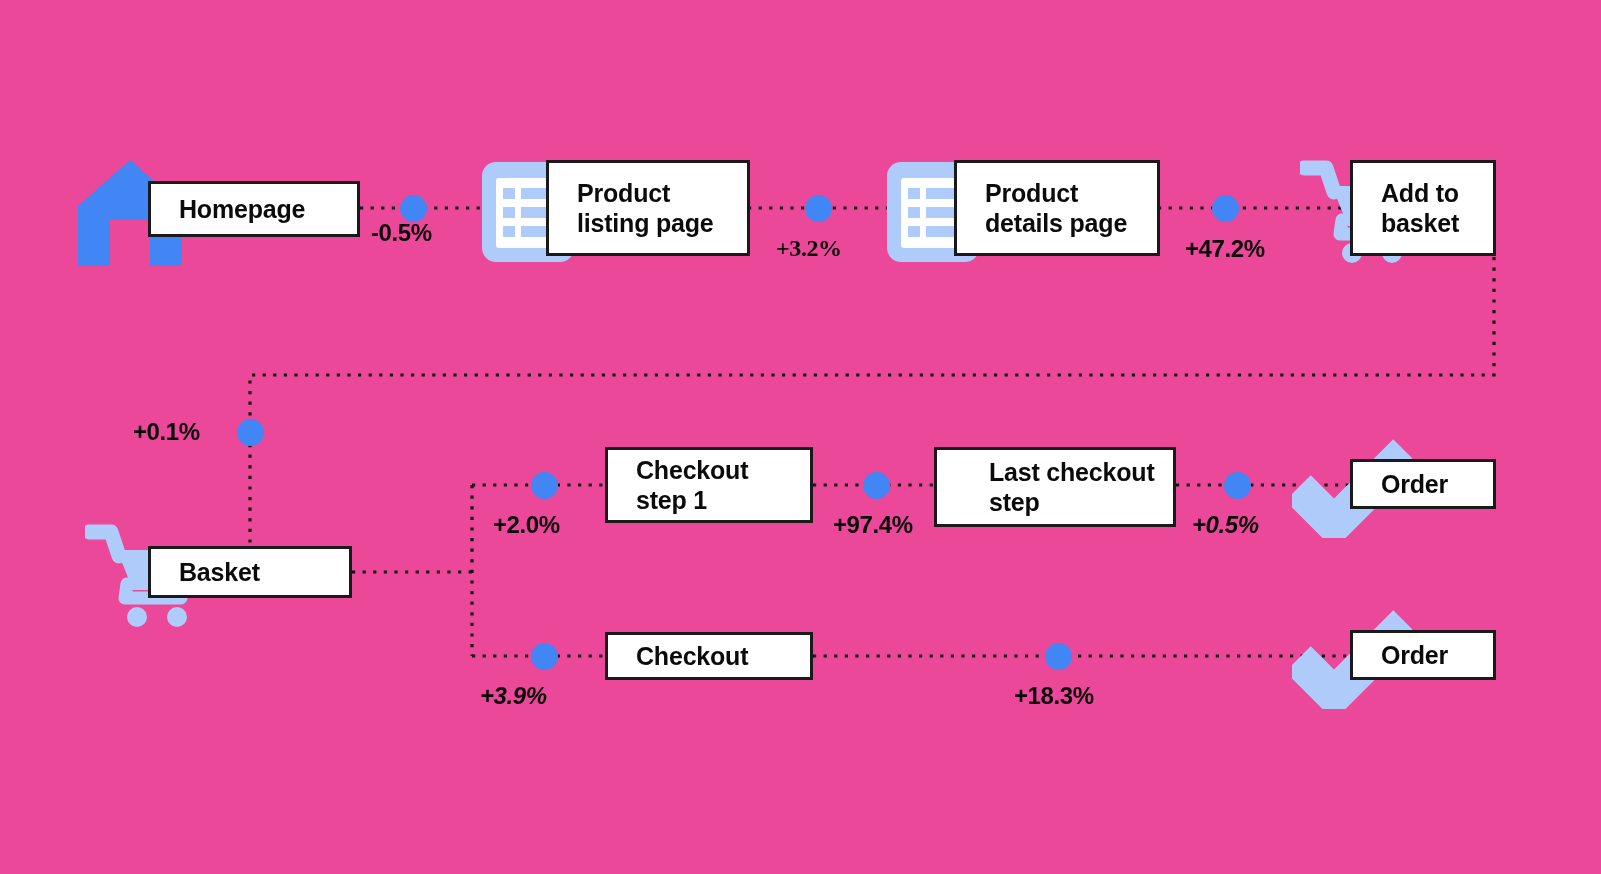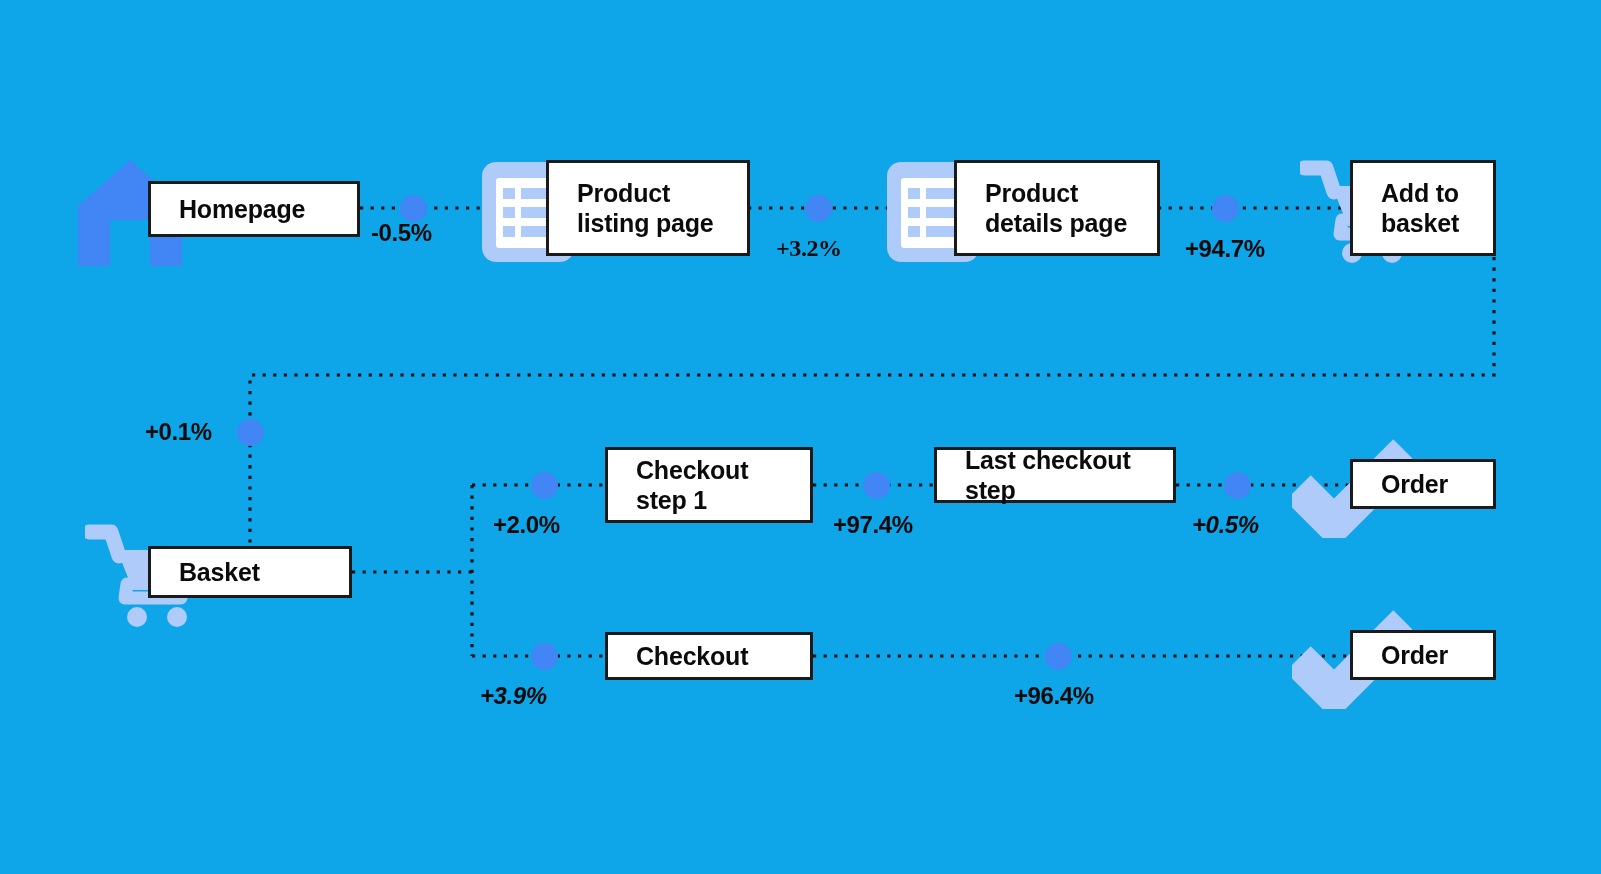--- a/index.html
+++ b/index.html
@@ -7,21 +7,21 @@
     padding: 0;
     background: #ffffff;
   }
   body {
     font-family: "Liberation Sans", sans-serif;
   }
   #stage {
     position: relative;
     width: 1601px;
     height: 874px;
-    background: #0ea5e9;
+    background: #ec4899;
     overflow: hidden;
   }
   #edges {
     position: absolute;
     left: 0;
     top: 0;
     width: 1601px;
     height: 874px;
     pointer-events: none;
   }
@@ -161,21 +161,21 @@
 
   <div class="node-box" style="left:148px; top:546px; width:204px; height:52px;">
     <span class="node-label">Basket</span>
   </div>
 
   <div class="node-box" style="left:605px; top:447px; width:208px; height:76px;">
     <span class="node-label">Checkout
 step 1</span>
   </div>
 
-  <div class="node-box" style="left:934px; top:447px; width:242px; height:56px;">
+  <div class="node-box" style="left:934px; top:447px; width:242px; height:80px;padding-left:24px;">
     <span class="node-label">Last checkout
 step</span>
   </div>
 
   <div class="node-box" style="left:1350px; top:459px; width:146px; height:50px;">
     <span class="node-label">Order</span>
   </div>
 
   <div class="node-box" style="left:605px; top:632px; width:208px; height:48px;">
     <span class="node-label">Checkout</span>
@@ -190,21 +190,21 @@
   <div class="dot" style="left:1212px; top:195px; width:27px; height:27px; background:#4285f4;"></div>
   <div class="dot" style="left:237px; top:419px; width:27px; height:27px; background:#4285f4;"></div>
   <div class="dot" style="left:531px; top:472px; width:27px; height:27px; background:#4285f4;"></div>
   <div class="dot" style="left:863px; top:472px; width:27px; height:27px; background:#4285f4;"></div>
   <div class="dot" style="left:1224px; top:472px; width:27px; height:27px; background:#4285f4;"></div>
   <div class="dot" style="left:531px; top:643px; width:27px; height:27px; background:#4285f4;"></div>
   <div class="dot" style="left:1045px; top:643px; width:27px; height:27px; background:#4285f4;"></div>
 
   <div class="pct" style="left:371px; top:219px;">-0.5%</div>
   <div class="pct" style="left:776px; top:235px;font-family:Liberation Serif, serif;">+3.2%</div>
-  <div class="pct" style="left:1185px; top:235px;">+94.7%</div>
-  <div class="pct" style="left:133px; top:418px;margin-left:12px;">+0.1%</div>
+  <div class="pct" style="left:1185px; top:235px;">+47.2%</div>
+  <div class="pct" style="left:133px; top:418px;">+0.1%</div>
   <div class="pct" style="left:493px; top:511px;">+2.0%</div>
   <div class="pct" style="left:833px; top:511px;">+97.4%</div>
   <div class="pct" style="left:1192px; top:511px;font-style:italic;">+0.5%</div>
   <div class="pct" style="left:480px; top:682px;font-style:italic;">+3.9%</div>
-  <div class="pct" style="left:1014px; top:682px;">+96.4%</div>
+  <div class="pct" style="left:1014px; top:682px;">+18.3%</div>
 
 </div>
 
 </body></html>

